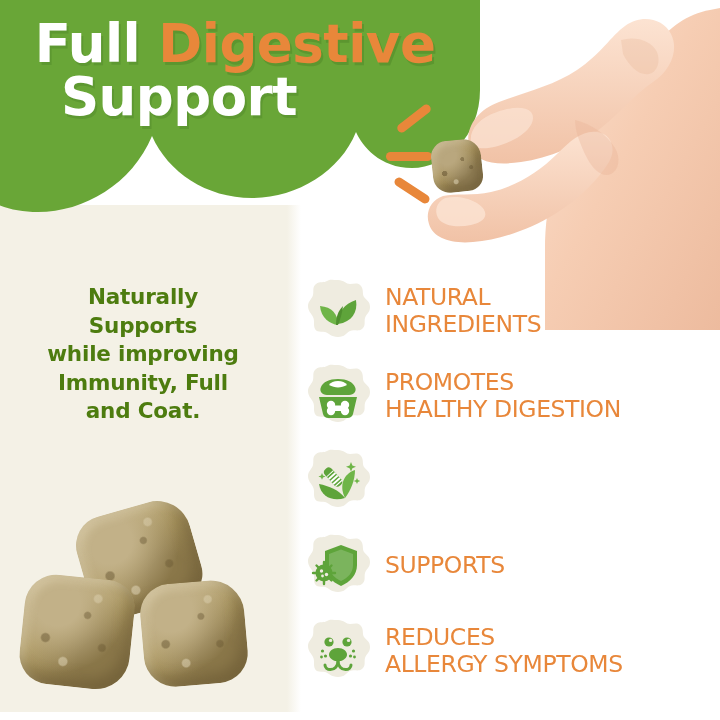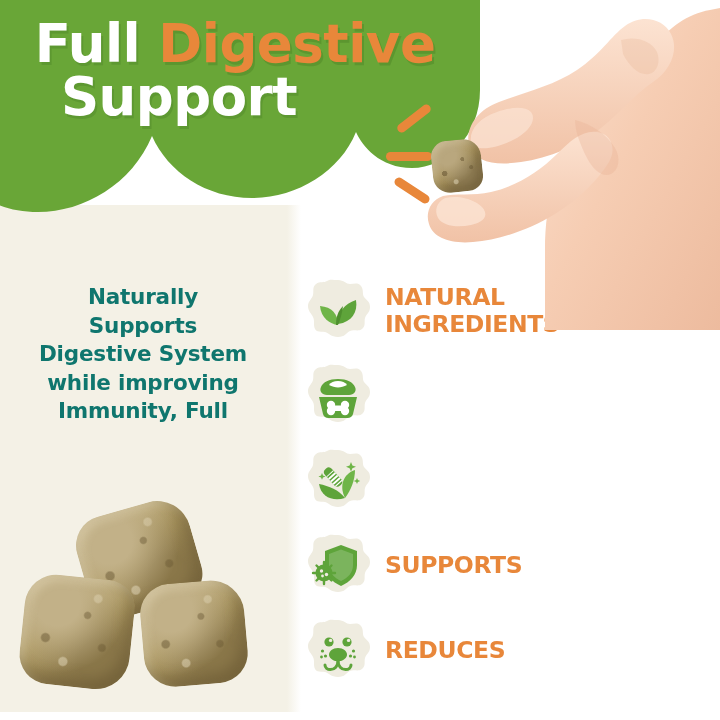--- a/index.html
+++ b/index.html
@@ -65,21 +65,21 @@
     background:
       radial-gradient(circle at 24% 62%, rgba(85,68,35,.45) 0 5%, rgba(0,0,0,0) 6%),
       radial-gradient(circle at 62% 38%, rgba(85,68,35,.4) 0 4%, rgba(0,0,0,0) 5%),
       radial-gradient(circle at 78% 55%, rgba(85,68,35,.35) 0 3.5%, rgba(0,0,0,0) 5%),
       radial-gradient(circle at 45% 80%, rgba(230,220,190,.5) 0 4%, rgba(0,0,0,0) 6%);
   }
 
   
   .left-copy{
     position:absolute;left:8px;top:283px;width:270px;
-    text-align:center;color:#0f766e;
+    text-align:center;color:#4d7c0f;
     font-family:"DejaVu Sans", sans-serif;
     font-weight:bold;font-size:21.5px;line-height:1.33;letter-spacing:-0.2px;
     z-index:4;
   }
 
   
   .pile{position:absolute;left:8px;top:505px;width:265px;height:190px;z-index:4;}
   .kib{
     position:absolute;
     background:
@@ -102,21 +102,21 @@
   .kib.right{left:134px;top:77px;width:104px;height:103px;border-radius:30px 34px 30px 32px;transform:rotate(-5deg);}
 
   
   .benefits{position:absolute;left:305px;top:268px;width:415px;z-index:5;}
   .benefit{display:flex;align-items:center;height:85px;}
   .badge{position:relative;width:66px;height:66px;flex:0 0 66px;margin-right:14px;}
   .badge svg{display:block;width:100%;height:100%;}
   .benefit-text{
     color:#e8873a;
     font-family:"DejaVu Sans", sans-serif;
-    font-weight:bold;font-size:23.5px;line-height:1.12;letter-spacing:-0.4px;
+    font-weight:normal;font-size:23.5px;line-height:1.12;letter-spacing:-0.4px;
     white-space:nowrap;
   }
   .benefit-text span{display:block;}
 </style>
 </head>
 <body>
 
 <div id="page">
 
   <div class="cream-panel"></div>
@@ -184,23 +184,23 @@
       <path fill="#e7b294" opacity=".35" d="M150,120 C166,124 182,134 190,148
         C196,158 194,170 186,174 C178,178 168,170 162,158 C156,146 150,132 150,120 Z"></path>
       <path fill="#e7b294" opacity=".28" d="M196,40 C210,36 226,40 232,52
         C236,62 232,72 224,74 C214,76 204,66 198,54 Z"></path>
     </svg>
   </div>
 
   <div class="left-copy">
     <div>Naturally</div>
     <div>Supports</div>
-    <div>Digestive System</div>
     <div>while improving</div>
     <div>Immunity, Full</div>
+    <div>and Coat.</div>
   </div>
 
   <div class="pile">
     <i class="kib top"></i>
     <i class="kib left"></i>
     <i class="kib right"></i>
   </div>
 
   <div class="benefits">
 
@@ -229,20 +229,24 @@
           <path fill="#5ea43a" d="M16,24c2-5,8-8,17-8s15,3,17,8c2,4-1,8-6,8H22C17,32,14,28,16,24z"></path>
           <path fill="#ffffff" d="M24,22c1.6-2.6,5-4,9-4s7.4,1.4,9,4c-3,1.2-6,2.4-9,2.4S27,23.2,24,22z"></path>
           <g fill="#ffffff">
             <circle cx="26" cy="42" r="4.2"></circle>
               <circle cx="26" cy="48" r="4.2"></circle>
             <circle cx="40" cy="42" r="4.2"></circle>
               <circle cx="40" cy="48" r="4.2"></circle>
             <rect x="25" y="42.5" width="16" height="5.5" rx="2.6"></rect>
           </g>
         </svg>
+      </div>
+      <div class="benefit-text">
+        <span>PROMOTES</span>
+        <span>HEALTHY DIGESTION</span>
       </div>
     </div>
 
     <div class="benefit">
       <div class="badge">
         <svg viewBox="0 0 66 66" aria-hidden="true">
           <path fill="#efece0" d="M33,2c6,0,8,4,12,4s8-2,11,2s1,8,3,11s6,4,6,10s-4,7-5,11s1,8-3,11s-8,0-12,2
             s-5,6-12,6s-9-4-13-5s-8,1-10-3s0-8-2-12s-5-6-5-11s4-7,5-11s-1-8,3-11s8-1,11-3S27,2,33,2z"></path>
           <path fill="#5ea43a" d="M14,36c10,2,20,6,26,14c-12,4-24-1-26-14z"></path>
           <path fill="#6fb548" d="M40,50c6-8,10-18,10-28C38,26,34,38,40,50z"></path>
@@ -321,17 +325,18 @@
               <circle cx="20.5" cy="38" r="1.6"></circle>
             <circle cx="16.5" cy="39" r="1.4"></circle>
             <circle cx="48.5" cy="33" r="1.6"></circle>
               <circle cx="45.5" cy="38" r="1.6"></circle>
             <circle cx="49.5" cy="39" r="1.4"></circle>
           </g>
         </svg>
       </div>
       <div class="benefit-text">
         <span>REDUCES</span>
+        <span>ALLERGY SYMPTOMS</span>
       </div>
     </div>
 
   </div>
 </div>
 
 </body></html>

